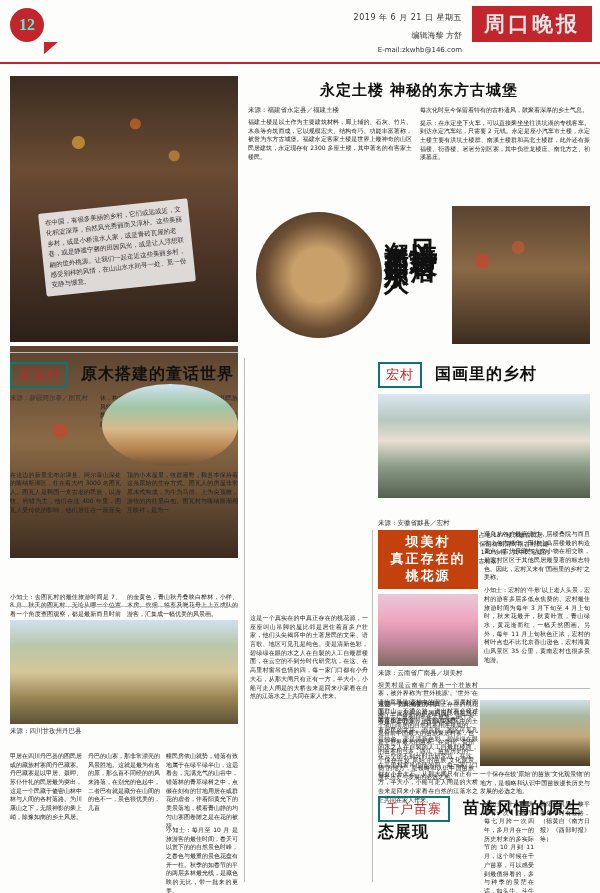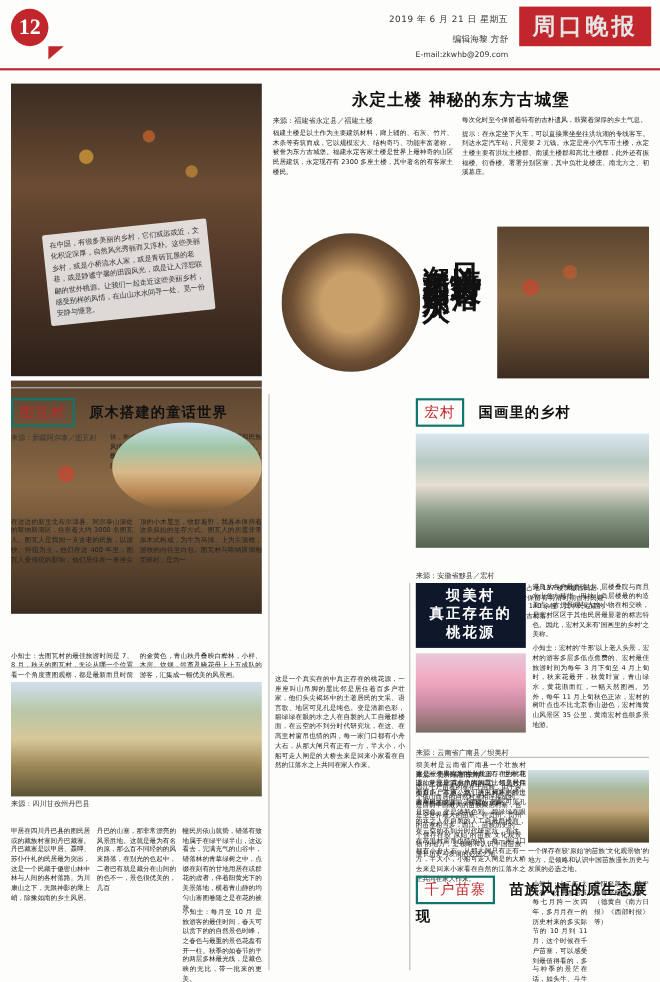--- a/index.html
+++ b/index.html
@@ -27,22 +27,22 @@
     height: 64px;
     padding: 6px 10px 0 10px;
     border-bottom: 2px solid #c0262b;
   }
   .page-num-badge {
     position: absolute;
     left: 10px; top: 8px;
     width: 34px; height: 34px;
     border-radius: 50%;
     background: #c0262b;
-    color: #ffffff;
-    font-size: 20px;
+    color: #5eead4;
+    font-size: 16px;
     font-weight: bold;
     line-height: 34px;
     text-align: center;
     font-family: "Liberation Serif", serif;
   }
   .section-title {
     position: absolute;
     left: 50px; top: 6px;
     font-size: 30px;
     font-weight: bold;
@@ -97,21 +97,21 @@
     color: #c0262b;
     font-weight: normal;
     font-family: "DejaVu Serif", serif;
     padding: 2px 6px;
     font-size: 13px;
     letter-spacing: 1px;
   }
   .headline-plain {
     font-weight: bold;
     font-family: "DejaVu Serif", serif;
-    font-size: 13px;
+    font-size: 16px;
     letter-spacing: 1px;
     color: #111;
   }
   .caption {
     font-size: 6.5px;
     color: #333;
     line-height: 1.4;
   }
   .body-text {
     font-size: 6px;
@@ -190,21 +190,21 @@
     position: absolute;
     width: 1px;
     background: #bbb;
   }
   .divider-h {
     position: absolute;
     height: 1px;
     background: #bbb;
   }
   .box-red-fill {
-    background: #0f172a;
+    background: #c2410c;
     color: #fff;
     font-weight: bold;
     font-family: "DejaVu Serif", serif;
     font-size: 13px;
     letter-spacing: 2px;
     text-align: center;
     padding: 4px 2px;
     line-height: 1.3;
   }
   .col-text-2 {
@@ -215,21 +215,21 @@
 </head>
 <body>
 
 <div class="page">
 
   <div class="masthead">
     <div class="page-num-badge">12</div>
     <div class="red-corner"></div>
     <div class="masthead-date">2019 年 6 月 21 日  星期五</div>
     <div class="masthead-editors">编辑海黎  方舒</div>
-    <div class="masthead-email">E-mail:zkwhb@209.com</div>
+    <div class="masthead-email">E-mail:zkwhb@146.com</div>
     <div class="paper-logo">周口晚报</div>
   </div>
 
   <div class="photo ph-tulou" style="position:absolute; left:10px; top:76px; width:228px; height:266px;"></div>
 
   <div class="photo ph-tulou2" style="position:absolute; left:10px; top:346px; width:228px; height:212px;"></div>
 
   <div class="rotated-note" style="position:absolute; left:42px; top:206px; width:150px; background:rgba(255,255,255,0.82); padding:5px 6px; border-radius:2px;">在中国，有很多美丽的乡村，它们或远或近，文化积淀深厚，自然风光秀丽而又淳朴。这些美丽乡村，或是小桥流水人家，或是青砖瓦屋的老巷，或是静谧宁馨的田园风光，或是让人浮想联翩的世外桃源。让我们一起走近这些美丽乡村，感受别样的风情，在山山水水间寻一处、觅一份安静与惬意。</div>
 
   <div style="position:absolute; left:248px; top:80px; width:342px;">
@@ -289,21 +289,21 @@
   <div style="position:absolute; left:484px; top:530px; width:106px;">
     <div class="body-text">滞良从各户最喜流过，层楼叠院与而且水山色方精华，田块山岛层楼最的构造美点，古伏景观与人文小物在相交映，是宏村区区于其他民居最显著的标志特色。因此，宏村又来有'国画里的乡村'之美称。</div>
     <div class="body-text" style="margin-top:4px;">小知士：宏村的'牛形'以上老人头景，宏村的游客多层多低点焦费的、宏村最佳旅游时间为每年 3 月下旬至 4 月上旬时，秋来花最开，秋黄叶宣，青山绿水，黄花渐而红，一幅天然图画。另外，每年 11 月上旬秋色正浓，宏村的树叶点也不比北京香山逊色，宏村海黄山风景区 35 公里，黄南宏村也很多景地游。</div>
   </div>
 
   <div style="position:absolute; left:378px; top:530px; width:100px;">
     <div class="box-red-fill" style="white-space:pre-line;"><span>坝美村
 真正存在的
 桃花源</span></div>
     <div class="photo ph-baweicun" style="margin-top:5px; width:100px; height:72px;"></div>
-    <div class="caption" style="margin-top:14px;">来源：云南省广南县／坝美村</div>
+    <div class="caption" style="margin-top:3px;">来源：云南省广南县／坝美村</div>
     <div class="body-text" style="margin-top:3px;">坝美村是云南省广南县一个壮族村寨，被外界称为'世外桃源'。'世外'在语的意思是'森林中的洞口'。坝美村四面群山，不通公路，进出村寨必经过两座相连的溶洞，客船的水声。</div>
   </div>
 
   <div class="body-text" style="position:absolute; left:378px; top:700px; width:100px; height:170px;">这是一个真实在的中真正存在的桃花源，一座座叫山吊脚的屋比邻是居住着百多户壮家，他们头尖褐坏中的土著居民的文采、语言歌、地区可见孔是纯色。变是清新色彩，碧绿绿在眼的水之人在自製的人工自最群楼面，在云空的不到分时代研究坑，在这、在高里村窗吊也情的四，每一家门口都有小舟大石，从那大闸只有正有一方，半大小，小船可走人闸是的大桥去来是回来小家看在自然的江落水之上共同在家人作来。</div>
   <div class="body-text" style="position:absolute; left:484px; top:760px; width:0px; height:0px; overflow:hidden;">小知士：一年四季，最适合去坝美村的是一二月底花开时，和阔俯归集下的老作最是非常宜是。云南这年不亚的景点的不多，而旅客规模的元阳哈尼族村落，面到全村红有黄色彩色的绿花、最、民宅还有这近远名的银匠村，画景情的全外手工制作，其工艺是现智高小于外，可以看看去。</div>
 
   <div class="divider-h" style="left:10px; top:606px; width:228px;"></div>
 
   <div style="position:absolute; left:10px; top:614px; width:228px;">
     <div class="photo ph-jiaju" style="margin-top:6px; width:228px; height:104px;"></div>

